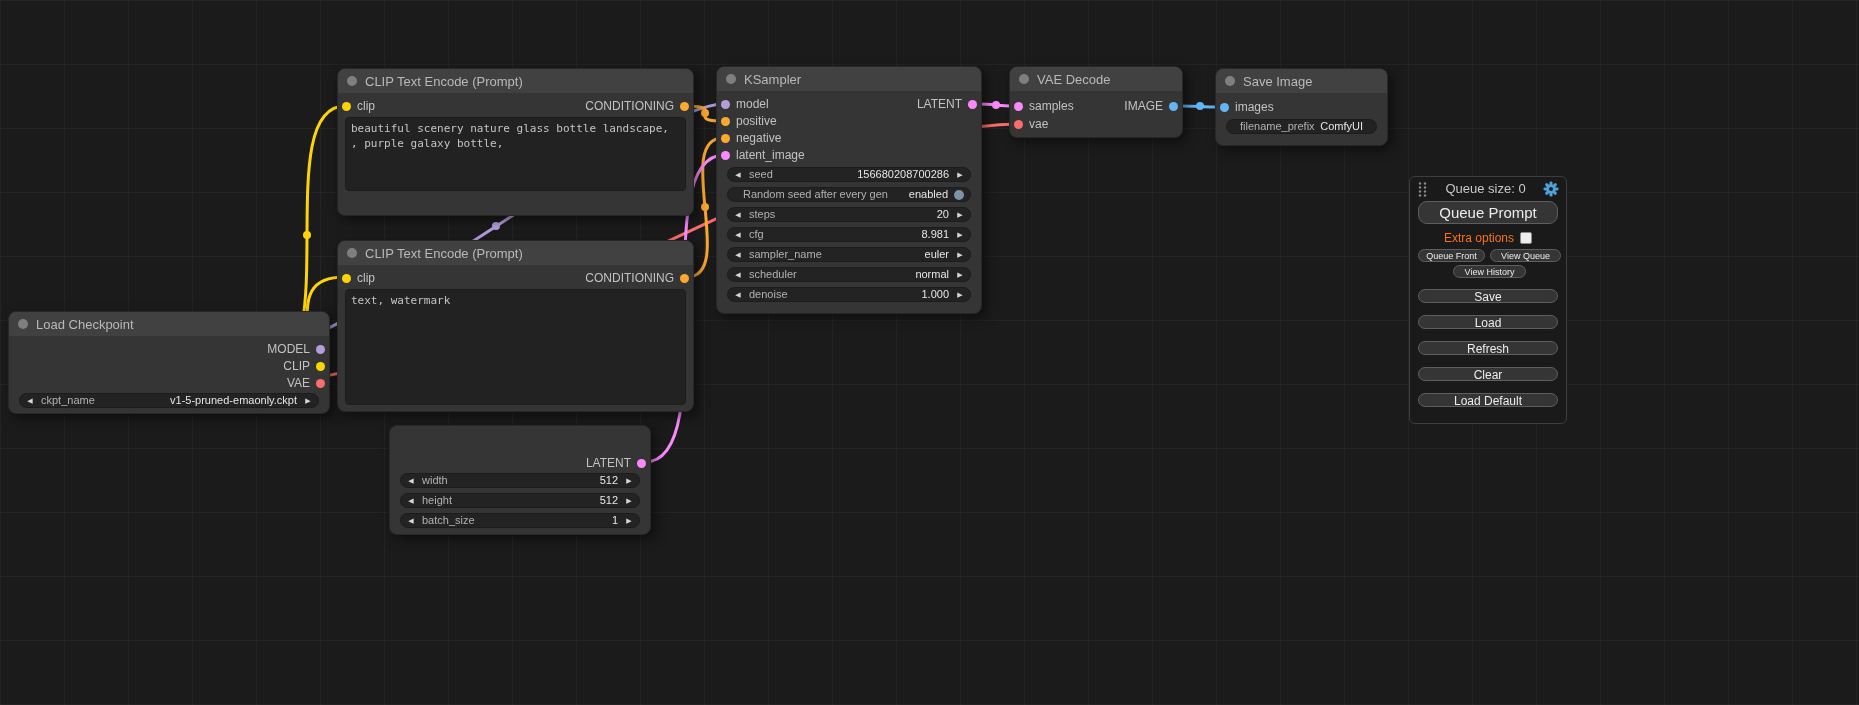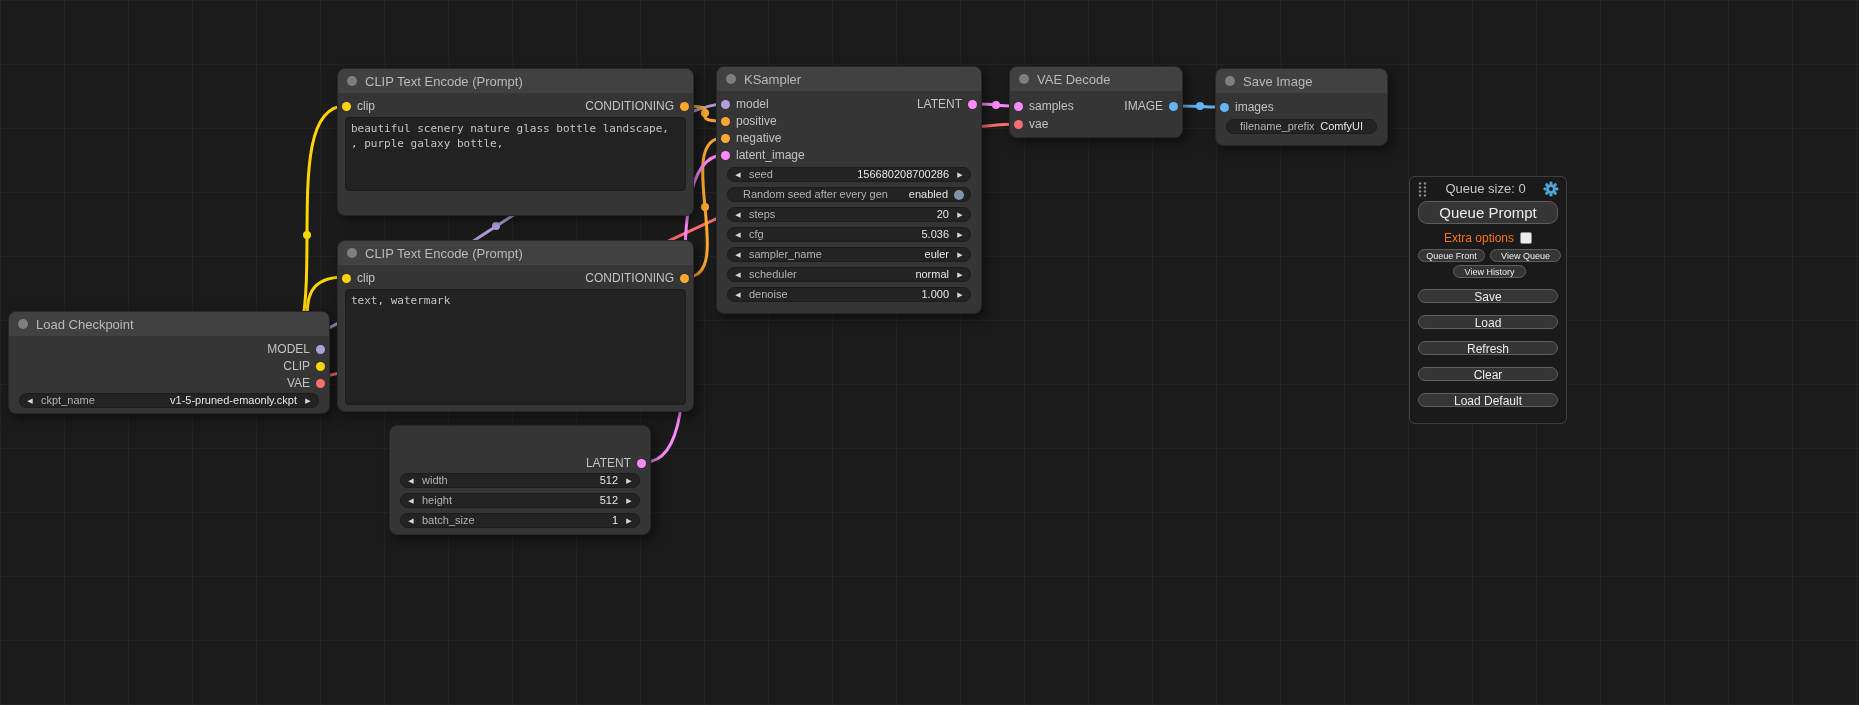--- a/index.html
+++ b/index.html
@@ -226,21 +226,21 @@
   </div>
   <div class="widget" style="top:140px">
     <span class="arr">◀</span>
     <span class="wlabel">steps</span>
     <span class="wvalue">20</span>
     <span class="arr">▶</span>
   </div>
   <div class="widget" style="top:160px">
     <span class="arr">◀</span>
     <span class="wlabel">cfg</span>
-    <span class="wvalue">5.036</span>
+    <span class="wvalue">8.981</span>
     <span class="arr">▶</span>
   </div>
   <div class="widget" style="top:180px">
     <span class="arr">◀</span>
     <span class="wlabel">sampler_name</span>
     <span class="wvalue">euler</span>
     <span class="arr">▶</span>
   </div>
   <div class="widget" style="top:200px">
     <span class="arr">◀</span>

